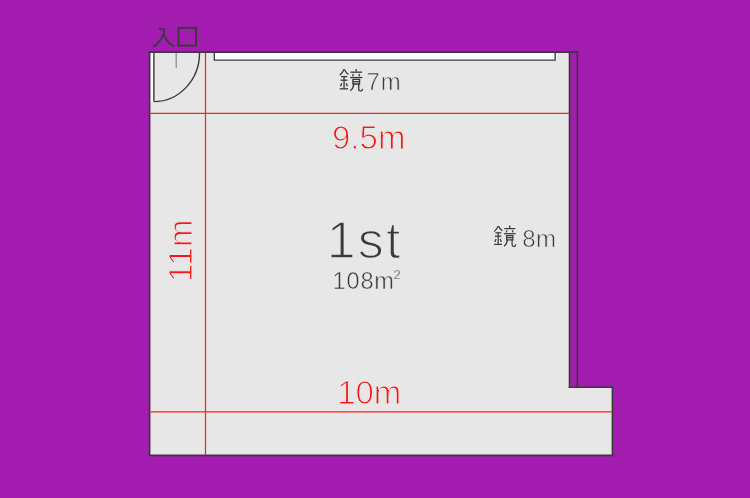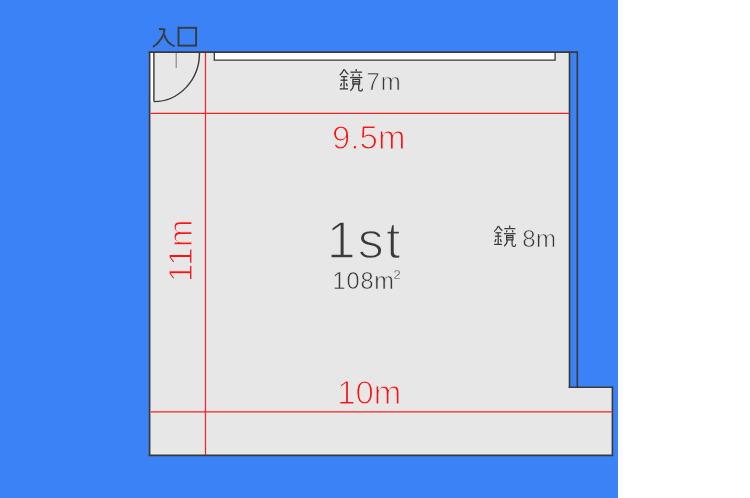--- a/index.html
+++ b/index.html
@@ -1,16 +1,16 @@
 <!DOCTYPE html>
 <html><head>
 <meta charset="utf-8">
 <style>
   html,body{margin:0;padding:0;background:#ffffff;}
-  .page{position:relative;width:618px;height:498px;background:#3b82f6;overflow:hidden;
+  .page{position:relative;width:750px;height:498px;background:#a21caf;overflow:hidden;
         font-family:"Liberation Sans", sans-serif;}
   svg text{font-family:"Liberation Sans", sans-serif;}
 </style>
 </head>
 <body>
 <div class="page">
 <svg width="750" height="498" viewBox="0 0 750 498" xmlns="http://www.w3.org/2000/svg">
   <defs>
 
     <g id="kagami" fill="none" stroke="#3a3a3a" stroke-width="1.25" stroke-linecap="butt">

